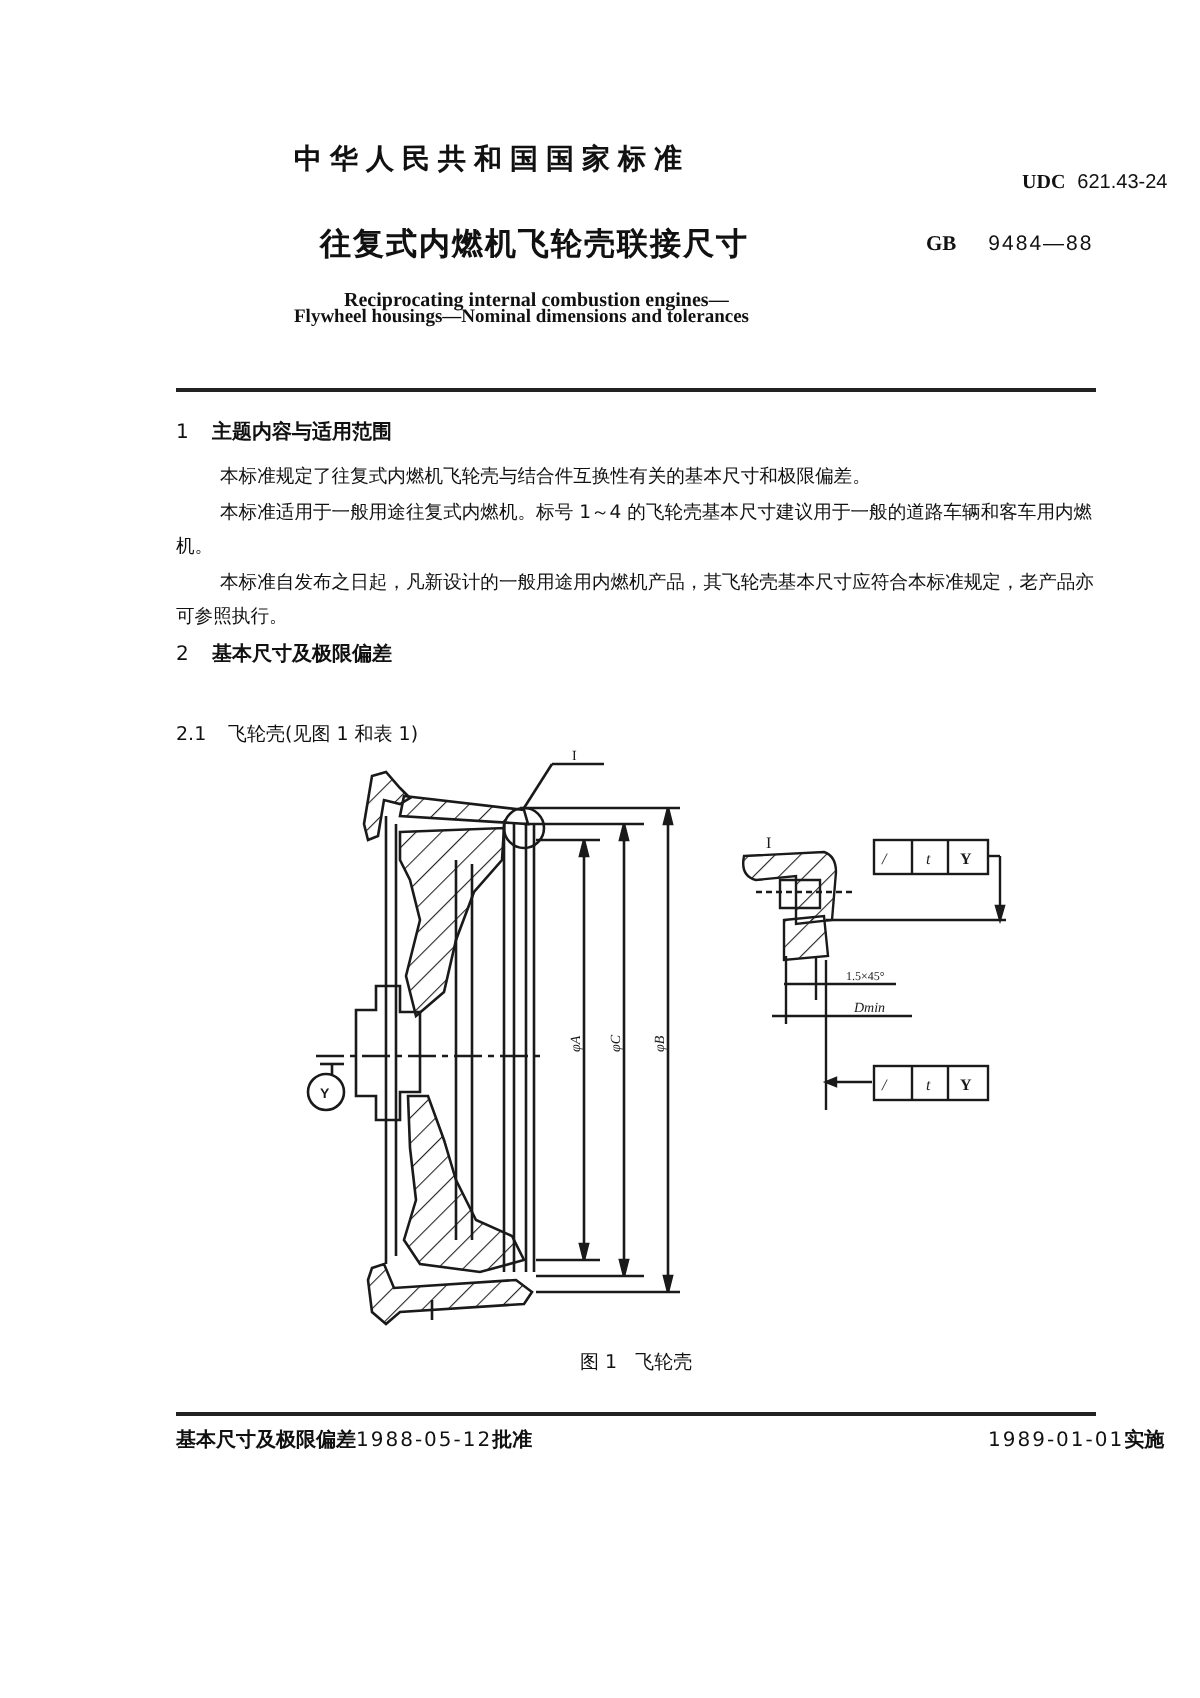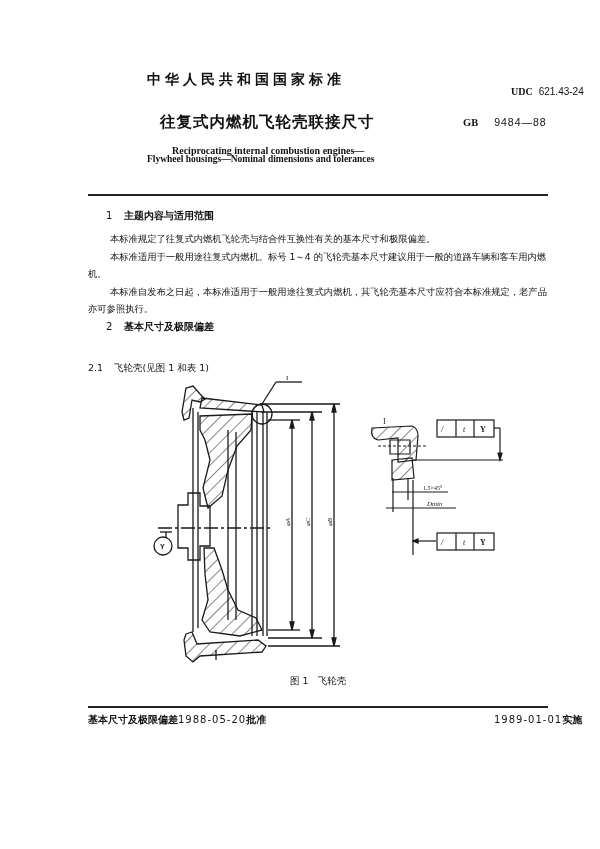--- a/index.html
+++ b/index.html
@@ -8,21 +8,21 @@
   .abs { position:absolute; }
   .national { left:147px; top:71px; font-size:14px; font-weight:bold; letter-spacing:4px; }
   .udc { left:463px; top:86px; font-size:10px; font-family:"Liberation Serif", serif; font-weight:bold;margin-left:48px; }
   .udc .v { font-family:"Liberation Sans", sans-serif; font-weight:normal; margin-left:6px; }
   .title-cn { left:160px; top:112px; font-size:15.5px; font-weight:bold; letter-spacing:1px; }
   .gb { left:463px; top:116px; font-size:10.5px; font-family:"Liberation Serif", serif; font-weight:bold; }
   .gb .v { font-family:"Liberation Sans", sans-serif; font-weight:normal; margin-left:16px; letter-spacing:1px; }
   .title-en1 { left:172px; top:145px; font-size:10px; font-family:"Liberation Serif", serif; font-weight:bold; }
   .title-en2 { left:147px; top:154px; font-size:9.5px; font-family:"Liberation Serif", serif; font-weight:bold; }
   .rule { left:88px; width:460px; height:1.5px; background:#222; }
-  .h1 { left:106px; font-size:10px; font-weight:bold; }
+  .h1 { left:88px; font-size:10px; font-weight:bold; }
   .h1 .num { display:inline-block; width:18px; font-weight:normal; }
   .p { font-size:9.3px; line-height:17px; }
   .para { left:88px; width:462px; }
   .indent { text-indent:22px; }
   .fig-caption { left:290px; top:675px; font-size:9.5px; }
   .footer-left { left:88px; top:713px; font-size:10px; font-weight:bold; }
   .footer-left .date { font-weight:normal; letter-spacing:1px; }
   .footer-right { left:494px; top:713px; font-size:10px; }
   .footer-right .lbl { font-weight:bold; }
   svg { position:absolute; }
@@ -36,21 +36,21 @@
 <div class="abs gb"><span>GB</span><span class="v">9484—88</span></div>
 <div class="abs title-en1">Reciprocating internal combustion engines—</div>
 <div class="abs title-en2">Flywheel housings—Nominal dimensions and tolerances</div>
 
 <div class="abs rule" style="top:194px;"></div>
 
 <div class="abs h1" style="top:209px;"><span class="num">1</span><span>主题内容与适用范围</span></div>
 
 <div class="abs para p indent" style="top:230px;">本标准规定了往复式内燃机飞轮壳与结合件互换性有关的基本尺寸和极限偏差。</div>
 <div class="abs para p indent" style="top:248px;">本标准适用于一般用途往复式内燃机。标号 1～4 的飞轮壳基本尺寸建议用于一般的道路车辆和客车用内燃机。</div>
-<div class="abs para p indent" style="top:283px;">本标准自发布之日起，本标准适用于一般用途往复式内燃机，其飞轮壳基本尺寸应符合本标准规定，老产品亦可参照执行。</div>
+<div class="abs para p indent" style="top:283px;">本标准自发布之日起，凡新设计的一般用途用内燃机产品，其飞轮壳基本尺寸应符合本标准规定，老产品亦可参照执行。</div>
 
 <div class="abs h1" style="top:320px;"><span class="num">2</span><span>基本尺寸及极限偏差</span></div>
 <div class="abs p" style="left:88px; top:343px; font-size:9.5px;"><span style="display:inline-block;width:26px;margin-top:16px;">2.1</span><span>飞轮壳(见图 1 和表 1)</span></div>
 
 <svg width="600" height="849" viewBox="0 0 600 849" style="left:0;top:0;">
   <defs>
     <pattern id="hatch" patternUnits="userSpaceOnUse" width="9" height="9" patternTransform="rotate(45)">
       <line x1="0" y1="0" x2="0" y2="9" stroke="#222" stroke-width="1.1"></line>
     </pattern>
   </defs>
@@ -145,14 +145,14 @@
     <text x="463" y="545" font-style="italic">t</text>
     <text x="480" y="545" font-weight="bold">Y</text>
     <text x="423" y="490" font-size="6">1.5×45°</text>
     <text x="427" y="506" font-size="7" font-style="italic">Dmin</text>
   </g>
 </svg>
 
 <div class="abs fig-caption"><span>图 1</span>&nbsp;&nbsp;&nbsp;<span>飞轮壳</span></div>
 
 <div class="abs rule" style="top:706px;"></div>
-<div class="abs footer-left"><span>基本尺寸及极限偏差</span><span class="date">1988-05-20</span><span>批准</span></div>
+<div class="abs footer-left"><span>基本尺寸及极限偏差</span><span class="date">1988-05-12</span><span>批准</span></div>
 <div class="abs footer-right"><span style="letter-spacing:1px;">1989-01-01</span><span class="lbl">实施</span></div>
 
 </body></html>

